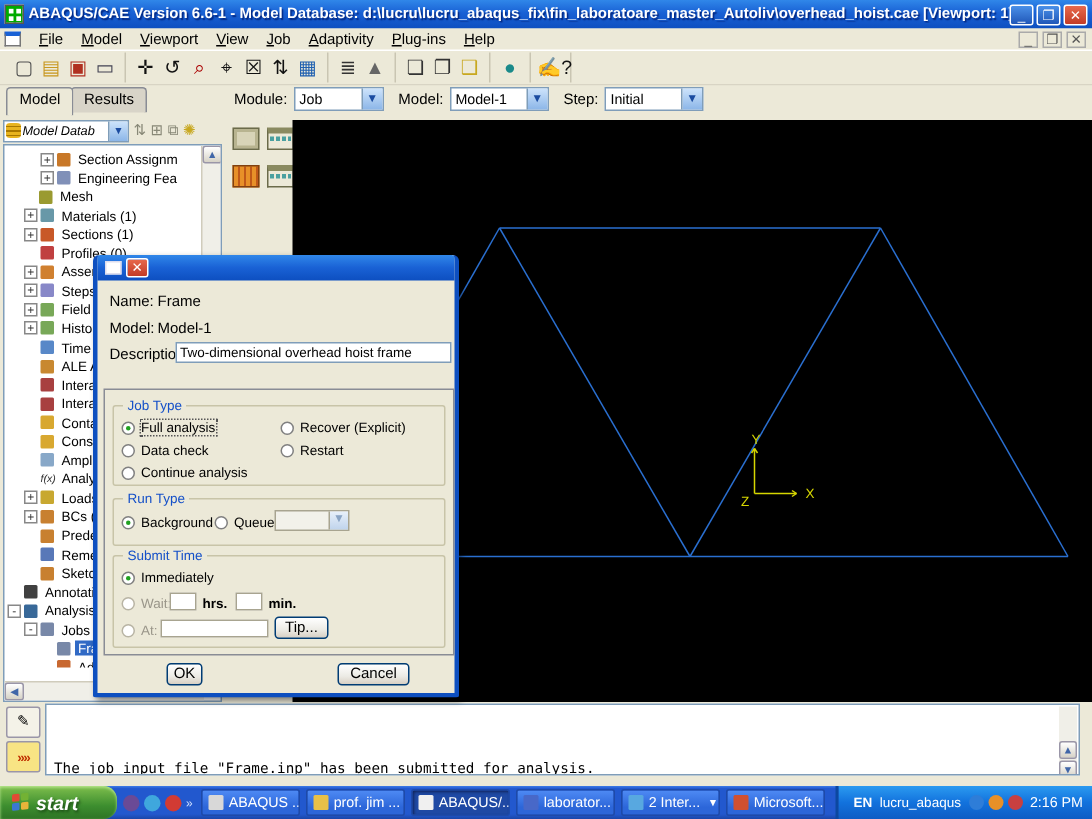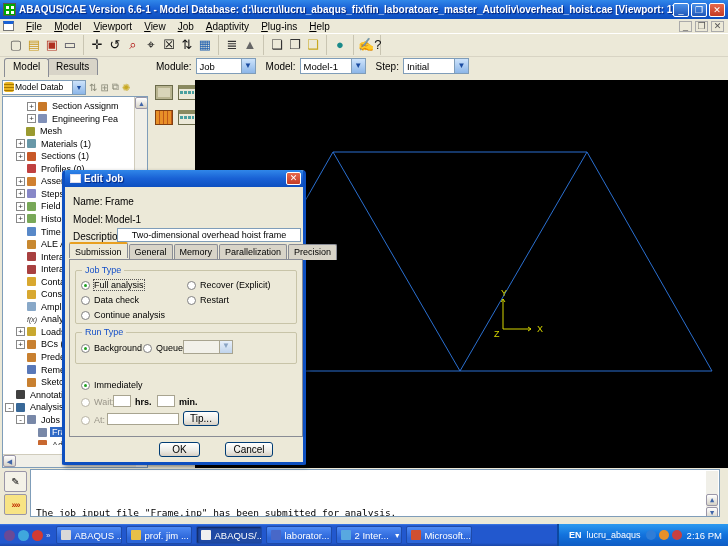--- a/index.html
+++ b/index.html
@@ -48,21 +48,21 @@
   .combo { display:flex; width:60px; height:16px; border:1px solid #7F9DB9; background:#fff; align-items:center; }
   .combo .val { flex:1; padding-left:3px; font-size:9.5px; white-space:nowrap; overflow:hidden; }
   .combo .arrow { width:14px; height:14px; flex:none; background:linear-gradient(180deg,#CDE3FB,#8CB6E8);
     border-left:1px solid #7F9DB9; color:#1a4ba0; font-size:8px; text-align:center; line-height:14px; }
 
   
   .combo-row { position:absolute; left:2px; top:78px; width:146px; height:18px; display:flex; align-items:center; gap:3px; }
   .db-combo { display:flex; width:84px; height:15px; border:1px solid #7F9DB9; background:#fff; align-items:center; }
   .db-icon { width:10px; height:10px; margin:0 1px; flex:none;
      background:repeating-linear-gradient(180deg,#E8B420 0 2px,#A87800 2px 3px); border-radius:3px/2px; }
-  .db-combo .val { flex:1; font-size:8.5px; white-space:nowrap; overflow:hidden; }
+  .db-combo .val { flex:1; font-size:8.5px; white-space:nowrap; overflow:hidden;font-style:italic; }
   .mini-tool { font-size:10px; color:#887; }
 
   .tree-panel { position:absolute; left:2px; top:96px; width:146px; height:372px; background:#fff;
     border:1px solid #7F9DB9; overflow:hidden; }
   .tree-rows { position:absolute; left:0; top:0; width:132px; height:348px; overflow:hidden; }
   .tree-row { position:absolute; display:flex; align-items:center; height:12px; white-space:nowrap; font-size:9px; }
   .expander { width:9px; height:9px; border:1px solid #888; background:#fff; font-size:8px; line-height:7px;
     text-align:center; margin-right:2px; flex:none; color:#333; }
   .t-icon { width:9px; height:9px; margin-right:3px; flex:none; border-radius:1px; }
   .t-fx { font-size:7px; font-style:italic; margin-right:2px; color:#333; flex:none; }
@@ -432,38 +432,30 @@
         <line x1="308" y1="219" x2="310" y2="222" stroke="#D6D600" stroke-width="1"></line>
         <text x="342" y="252" fill="#D6D600" font-size="9">X</text>
         <text x="306" y="216" fill="#D6D600" font-size="9">Y</text>
         <text x="299" y="257" fill="#D6D600" font-size="9">Z</text>
       </svg>
   </div>
 
   <div class="dialog">
     <div class="dlg-title">
       <div class="dlg-icon"></div>
-      <div class="dlg-title-text">Edit Job</div>
       <div class="dlg-close">✕</div>
     </div>
 
     <div class="dlg-row" style="left:8px; top:26px;">Name:</div>
     <div class="dlg-row" style="left:40px; top:26px;">Frame</div>
     <div class="dlg-row" style="left:8px; top:44px;">Model:</div>
     <div class="dlg-row" style="left:40px; top:44px;">Model-1</div>
     <div class="dlg-row" style="left:8px; top:61px;">Description:</div>
-    <div class="dlg-field" style="left:52px; top:58px; width:184px; height:14px;text-align:center;">Two-dimensional overhead hoist frame</div>
-
-    <div class="dlg-tabs" id="dlg-tabs">
-        <span class="dlg-tab active">Submission</span>
-        <span class="dlg-tab">General</span>
-        <span class="dlg-tab">Memory</span>
-        <span class="dlg-tab">Parallelization</span>
-        <span class="dlg-tab">Precision</span>
-      </div>
+    <div class="dlg-field" style="left:52px; top:58px; width:184px; height:14px;">Two-dimensional overhead hoist frame</div>
+
     <div class="dlg-panel"></div>
 
     <div class="groupbox" style="left:10px; top:100px; width:222px; height:54px;">
       <div class="gb-legend">Job Type</div>
     </div>
     <div id="jobtype-left"></div>
     <div id="jobtype-right"></div>
 
     <div class="groupbox" style="left:10px; top:162px; width:222px; height:32px;">
       <div class="gb-legend">Run Type</div>
@@ -473,40 +465,43 @@
       <span>Background</span>
     </div>
     <div class="radio-row" style="left:78px; top:173px;">
       <span class="rb"></span>
       <span>Queue:</span>
     </div>
     <div class="dd-disabled" style="position:absolute; left:118px; top:170px; width:50px; height:14px;">
       <span class="arrow">▼</span>
     </div>
 
+    <div class="groupbox" style="left:10px; top:200px; width:222px; height:62px;">
+      <div class="gb-legend">Submit Time</div>
+    </div>
     <div class="radio-row" style="left:16px; top:210px;text-align:center;">
       <span class="rb on"></span>
       <span>Immediately</span>
     </div>
     <div class="radio-row disabled-text" style="left:16px; top:227px;">
       <span class="rb disabled"></span>
       <span>Wait:</span>
     </div>
     <div class="small-field" style="position:absolute; left:48px; top:225px; width:18px;"></div>
     <div class="dlg-row" style="left:70px; top:227px; font-weight:bold; font-size:9px;">hrs.</div>
     <div class="small-field" style="position:absolute; left:92px; top:225px; width:18px;"></div>
     <div class="dlg-row" style="left:114px; top:227px; font-weight:bold; font-size:9px;">min.</div>
     <div class="radio-row disabled-text" style="left:16px; top:245px;">
       <span class="rb disabled"></span>
       <span>At:</span>
     </div>
     <div class="small-field" style="position:absolute; left:42px; top:243px; width:72px;"></div>
     <div class="xp-btn" style="position:absolute; left:118px; top:241px; width:36px;">Tip...</div>
 
-    <div class="xp-btn" style="position:absolute; left:46px; top:272px; width:41px;margin-left:48px;">OK</div>
+    <div class="xp-btn" style="position:absolute; left:46px; top:272px; width:24px;">OK</div>
     <div class="xp-btn" style="position:absolute; left:160px; top:272px; width:48px;">Cancel</div>
   <div class="radio-row" style="left: 16px; top: 110px;">
         <span class="rb on"></span>
         <span class="focus-dots">Full analysis</span>
       </div>
       <div class="radio-row" style="left: 16px; top: 125px;">
         <span class="rb"></span>
         <span>Data check</span>
       </div>
       <div class="radio-row" style="left: 16px; top: 140px;">
@@ -530,20 +525,29 @@
       <div class="msg-scroll">
         <div class="scroll-btn">▲</div>
         
         <div class="scroll-btn" style="position:absolute; bottom:0;">▼</div>
       </div>
       <div id="msg-lines"><div>The job input file "Frame.inp" has been submitted for analysis.</div></div>
     </div>
   </div>
 
   <div class="taskbar">
+    <div class="start-btn">
+      <span class="winflag">
+        <i style="background:#E34A34;"></i>
+          <i style="background:#73B234;"></i>
+        <i style="background:#3B78D4;"></i>
+          <i style="background:#E8B43A;"></i>
+      </span>
+      <span>start</span>
+    </div>
     <div class="ql" id="quick-launch">
         <span class="ql-icon" style="background: rgb(106, 74, 150);"></span>
         <span class="ql-icon" style="background: rgb(63, 167, 221);"></span>
         <span class="ql-icon" style="background: rgb(210, 59, 51);"></span>
         <span class="ql-more">»</span>
       </div>
     <div id="task-buttons" style="display:flex; align-items:center; overflow:hidden; flex:1;">
         <div class="task" style="width: 66px;">
           <span class="ticon" style="background: rgb(216, 216, 216);"></span>
           <span>ABAQUS ...</span>

